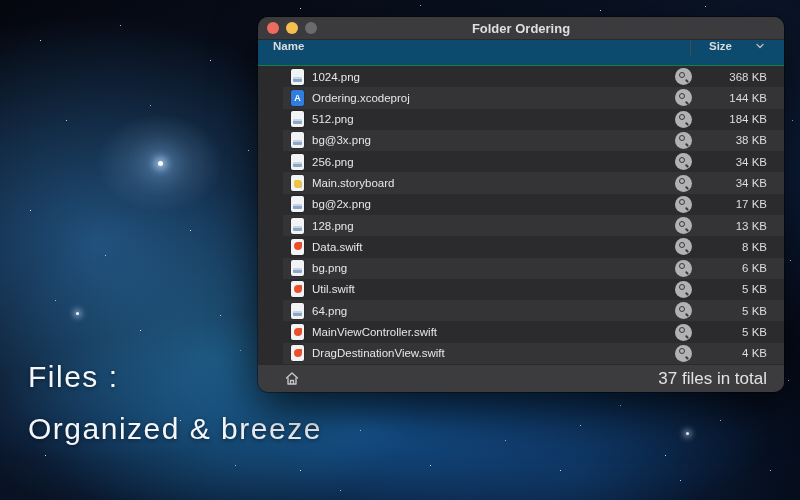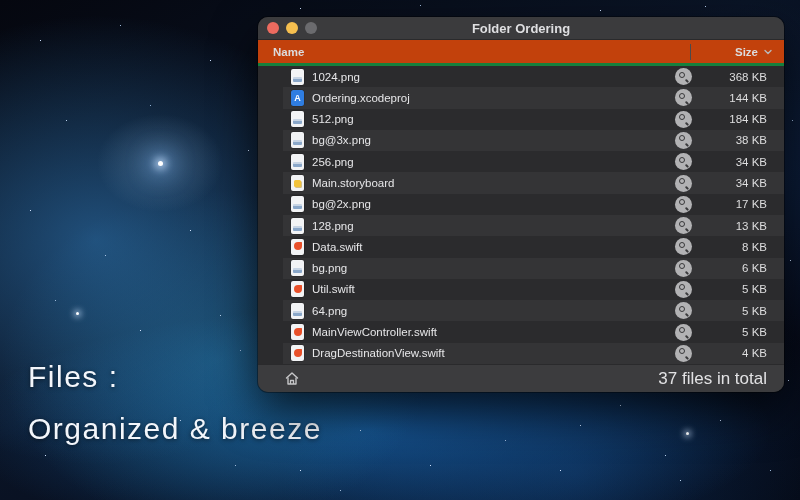--- a/index.html
+++ b/index.html
@@ -54,26 +54,26 @@
   .titlebar { height:23px; flex:0 0 23px; background:#3b3b3d; position:relative;
     display:flex; align-items:center; justify-content:center;
     border-bottom:1px solid #2a2a2c; }
   .lights { position:absolute; left:9px; top:0; height:100%; display:flex; align-items:center; gap:7px; }
   .light { width:12px; height:12px; border-radius:50%; }
   .light.red    { background:var(--traffic_red,#ed6b5f); }
   .light.yellow { background:var(--traffic_yellow,#f5bf4f); }
   .light.gray   { background:var(--traffic_gray,#6b6b6e); }
   .title { font-size:13px; font-weight:bold; color:#dfdfe1; }
 
-  .colhead { height:26px; flex:0 0 26px; background:#c2410c; display:flex; align-items:center;
-    border-bottom:3px solid #15803d; font-weight:bold; color:#dcdcde; }
+  .colhead { height:26px; flex:0 0 26px; background:#0c4a6e; display:flex; align-items:flex-start;
+    border-bottom:1px solid #15803d; font-weight:bold; color:#dcdcde; }
   .colhead .cname { flex:1; padding-left:15px; }
   .colhead .cdivider { width:1px; height:16px; background:#4a4a4c; }
   .colhead .csize { width:93px; display:flex; align-items:center; justify-content:flex-end;
-    padding-right:12px; gap:6px; }
+    padding-right:20px; gap:24px; }
   .chev { width:8px; height:8px; flex:0 0 auto; }
   .chev svg { display:block; }
 
   .tbody { flex:1; display:flex; flex-direction:column;padding-left:25px; }
   .row { flex:1; display:flex; align-items:center; padding-left:8px; }
   .row.even { background:#2b2b2d; }
   .row.odd  { background:#343436; }
   .fname { flex:1; color:#e6e6e8; white-space:nowrap; overflow:hidden; }
 
   

